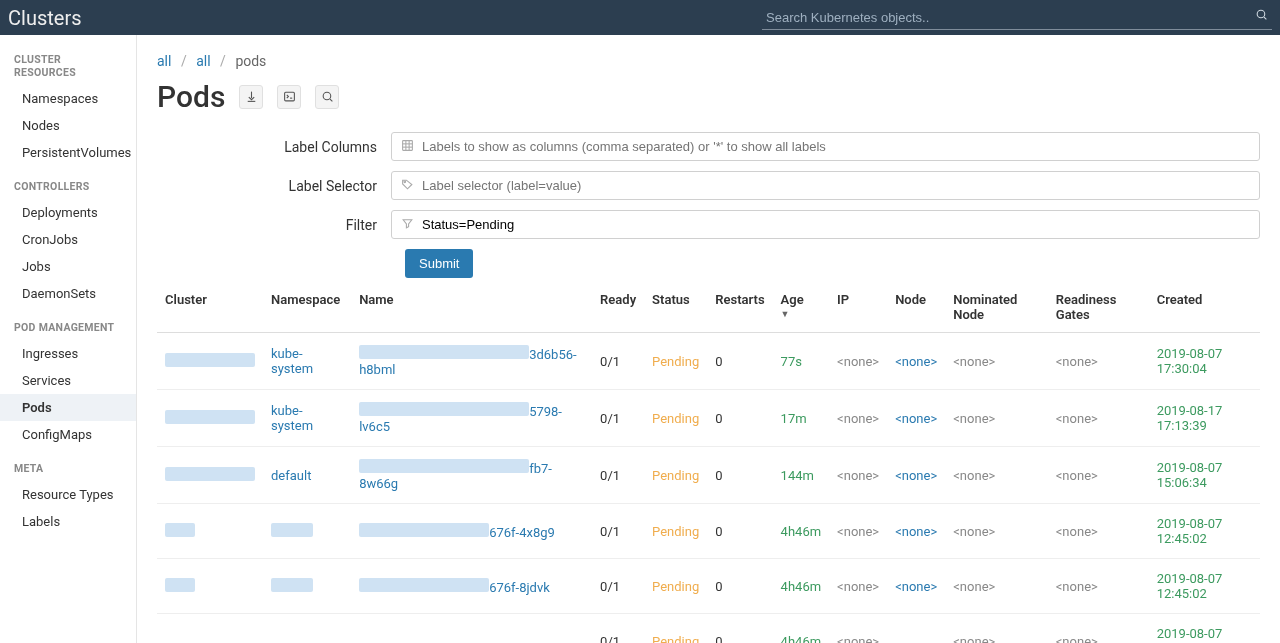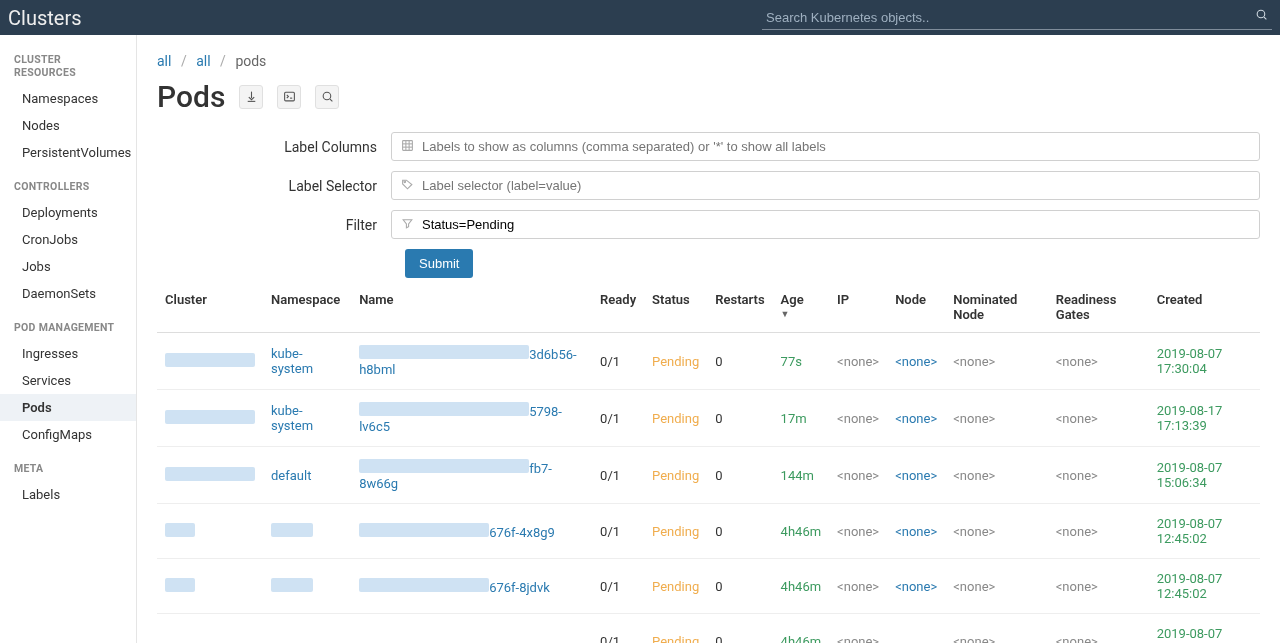--- a/index.html
+++ b/index.html
@@ -78,20 +78,21 @@
       <a class="side-item">Deployments</a>
       <a class="side-item">CronJobs</a>
       <a class="side-item">Jobs</a>
       <a class="side-item">DaemonSets</a>
       <div class="side-section-title">Pod Management</div>
       <a class="side-item">Ingresses</a>
       <a class="side-item">Services</a>
       <a class="side-item active">Pods</a>
       <a class="side-item">ConfigMaps</a>
       <div class="side-section-title">Meta</div>
+      <a class="side-item">Resource Types</a>
       <a class="side-item">Labels</a>
     </nav>
 
   <main class="main">
     <div class="breadcrumb">
       <a href="#" class="link">all</a>
       <span class="sep">/</span>
       <a href="#" class="link">all</a>
       <span class="sep">/</span>
       <span class="cur">pods</span>

